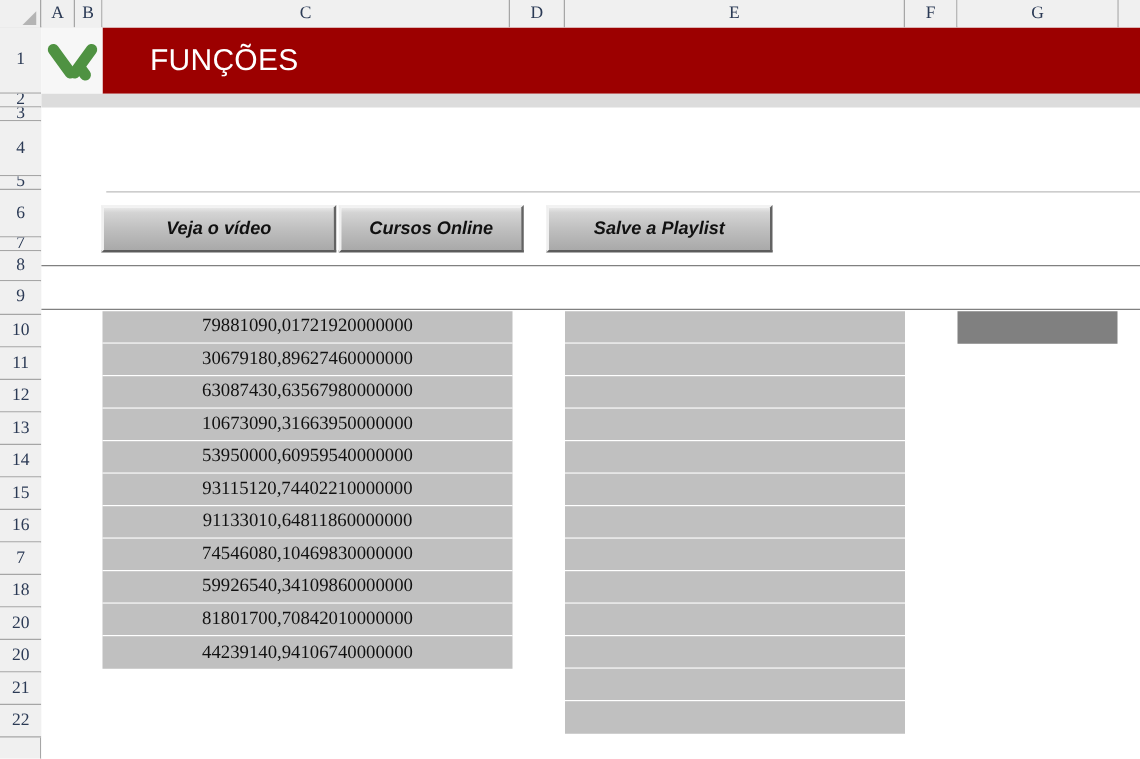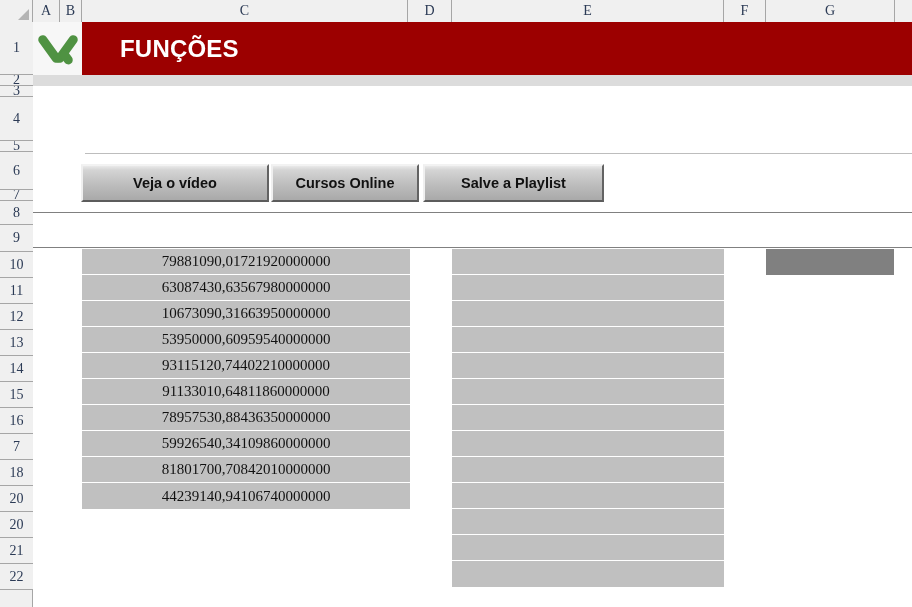--- a/index.html
+++ b/index.html
@@ -70,21 +70,21 @@
   .banner {
     position: absolute;
     left: 49px; top: 0px;
     width: 862px; height: 53px;
     background: #9c0000;
     display: flex; align-items: center;
   }
   .banner-title {
     color: #ffffff;
     font-size: 24px;
-    font-weight: bold;
+    font-weight: normal;
     margin-left: 38px;
     letter-spacing: 0.2px;
   }
   .logo-cell {
     position: absolute;
     left: 0px; top: 0px;
     width: 49px; height: 53px;
     background: #f7f7f7;
     display: flex; align-items: center; justify-content: center;
   }
@@ -128,24 +128,25 @@
     background: linear-gradient(to bottom, #e9e9e9 0%, #d4d4d4 12%, #bdbdbd 55%, #a9a9a9 100%);
     border-top: 2px solid #f2f2f2;
     border-left: 2px solid #efefef;
     border-right: 2px solid #636363;
     border-bottom: 2px solid #5c5c5c;
     display: flex; align-items: center; justify-content: center;
     color: #111111;
     font-size: 14.5px;
     font-weight: bold;
     cursor: pointer;
+    font-style: italic;
   }
   .btn.b1 { width: 188px; }
   .btn.b2 { width: 148px; margin-left: 2px; }
-  .btn.b3 { width: 181px; margin-left: 4px; }
+  .btn.b3 { width: 181px; margin-left: 18px; }
 
   
   .rule-under-buttons {
     position: absolute; left: 0px; top: 190px;
     width: 879px; height: 1px;
     background: #808080;
   }
   .rule-bottom-row8 {
     position: absolute; left: 0px; top: 225px;
     width: 879px; height: 1px;
@@ -254,26 +255,27 @@
       <div class="btn b1">Veja o vídeo</div>
       <div class="btn b2">Cursos Online</div>
       <div class="btn b3">Salve a Playlist</div>
     </div>
 
     <div class="rule-under-buttons"></div>
     <div class="rule-bottom-row8"></div>
 
     <div class="data-col-c">
       <div class="cell-c">79881090,01721920000000</div>
+      <div class="cell-c">30679180,89627460000000</div>
       <div class="cell-c">63087430,63567980000000</div>
       <div class="cell-c">10673090,31663950000000</div>
       <div class="cell-c">53950000,60959540000000</div>
       <div class="cell-c">93115120,74402210000000</div>
       <div class="cell-c">91133010,64811860000000</div>
-      <div class="cell-c">78957530,88436350000000</div>
+      <div class="cell-c">74546080,10469830000000</div>
       <div class="cell-c">59926540,34109860000000</div>
       <div class="cell-c">81801700,70842010000000</div>
       <div class="cell-c">44239140,94106740000000</div>
     </div>
 
     <div class="data-col-e">
       <div class="cell-e"></div>
       <div class="cell-e"></div>
       <div class="cell-e"></div>
       <div class="cell-e"></div>

